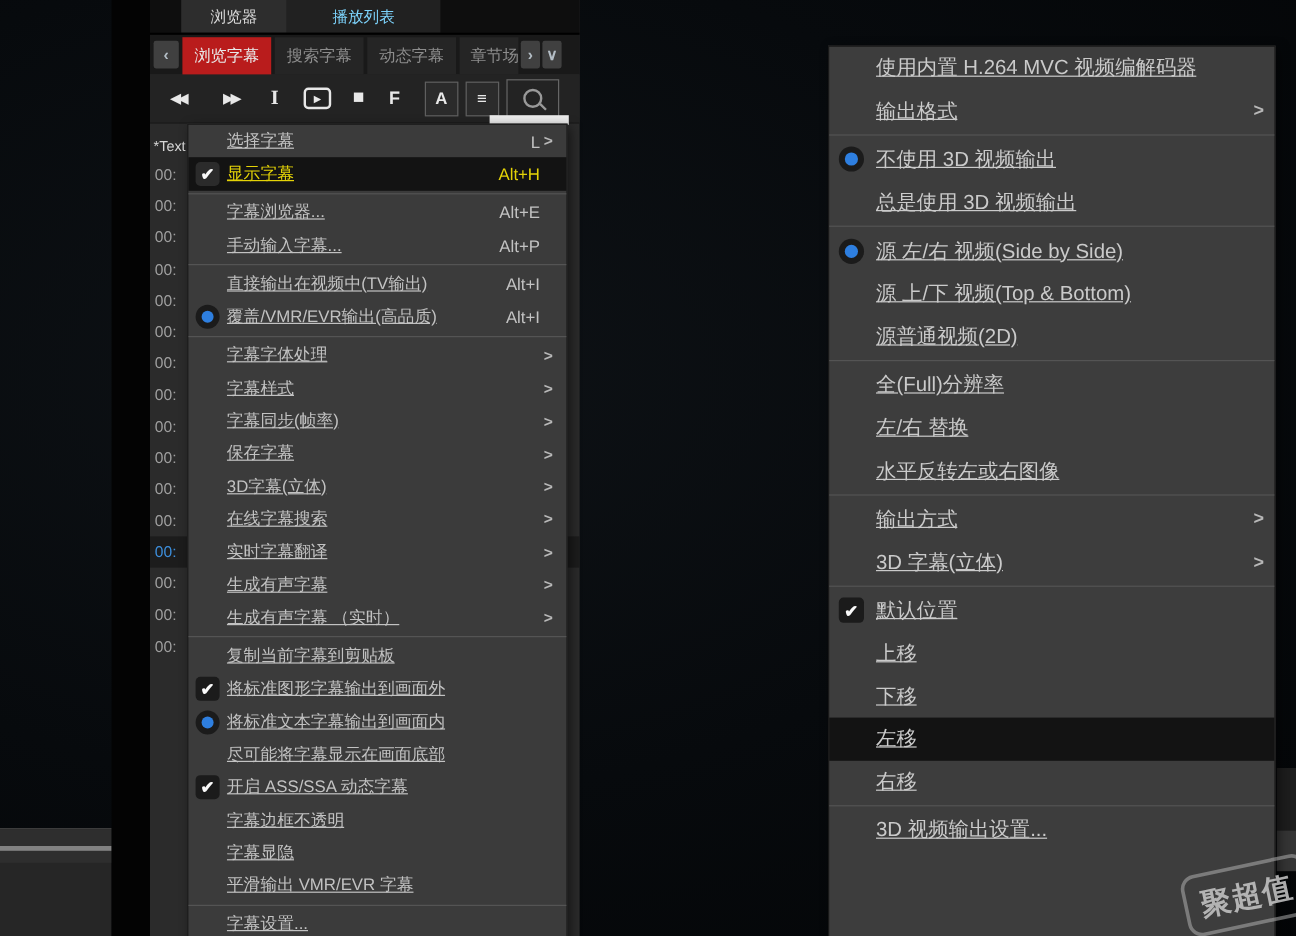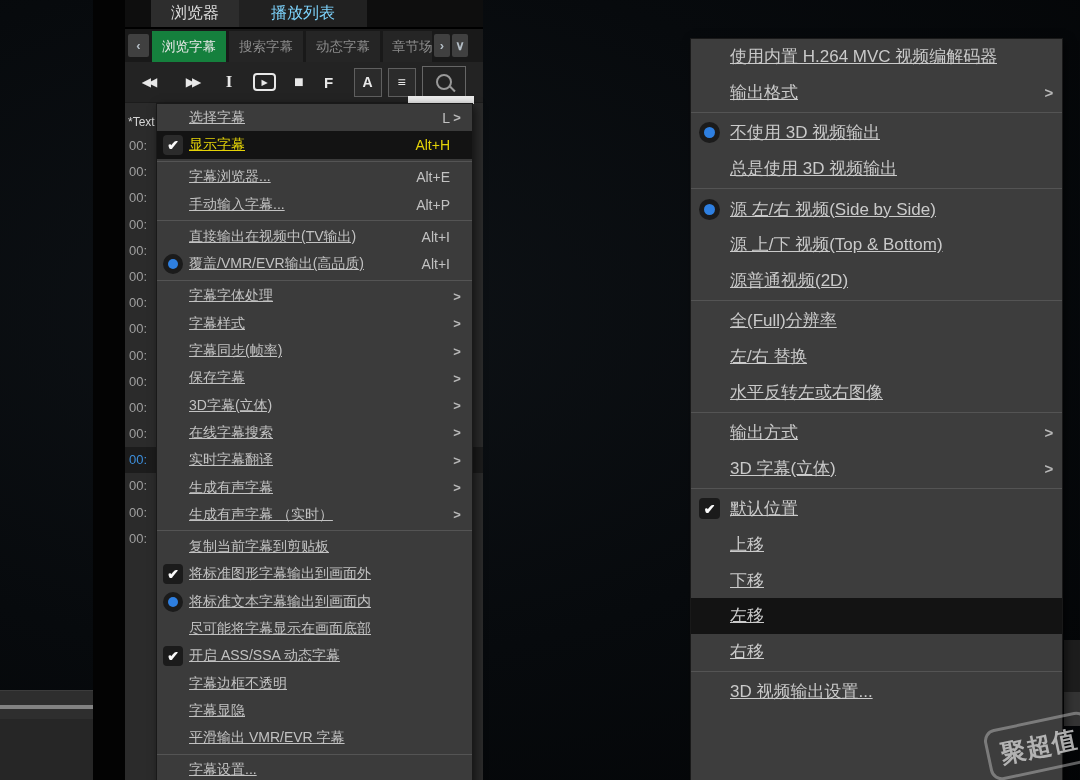--- a/index.html
+++ b/index.html
@@ -13,31 +13,31 @@
     background:radial-gradient(120% 100% at 30% 40%, #0e1216 0%, #070a0d 45%, #020304 100%);}
   
   #player-bar{position:absolute;left:0;top:690px;width:93px;height:90px;background:#262626;border-top:1px solid #3c3c3c;}
   #player-bar .upper{position:absolute;left:0;top:0;width:100%;height:28px;background:#2e2e2e;}
   #player-bar .seek{position:absolute;left:0;top:14px;width:100%;height:4px;background:#828282;}
   #left-black-col{position:absolute;left:93px;top:0;width:32px;height:780px;background:#030303;}
 
   
   #panel{position:absolute;left:125px;top:0;width:358px;height:780px;background:#2b2b2b;}
   #top-tab-bar{height:27px;background:#0e0e0e;display:flex;padding-left:26px;}
-  .top-tab{display:flex;align-items:center;justify-content:center;font-size:16px;white-space:nowrap;}
+  .top-tab{display:flex;align-items:center;justify-content:center;font-size:13px;white-space:nowrap;}
   .top-tab.active{background:#2d2d2d;color:#dadada;width:88px;}
   .top-tab.inactive{background:#212121;color:#7dd3fc;width:128px;}
 
   #sub-tab-bar{height:33px;background:#191919;display:flex;align-items:center;border-top:2px solid #000;}
   .nav-btn{width:21px;height:23px;background:#404040;color:#b4bec6;display:flex;align-items:center;justify-content:center;
     font-size:13px;font-weight:bold;border-radius:2px;margin-left:3px;flex:0 0 auto;}
   .nav-btn.small{width:16px;margin-left:2px;}
   .sub-tab{height:31px;align-self:flex-end;display:flex;align-items:center;font-size:13.5px;
     padding:0 10px;margin-left:3px;white-space:nowrap;flex:0 0 auto;}
-  .sub-tab.active{background:#15803d;color:#e8e8e8;}
+  .sub-tab.active{background:#b91c1c;color:#e8e8e8;}
   .sub-tab.inactive{background:#252525;color:#8c8c8c;}
   .sub-tab.clipped{width:40px;padding:0 0 0 9px;overflow:hidden;justify-content:flex-start;}
 
   #toolbar{height:40px;background:#232323;display:flex;align-items:center;padding-left:10px;border-bottom:1px solid #1c1c1c;}
   .tool{color:#e8e8e8;display:flex;align-items:center;justify-content:center;margin-right:18px;flex:0 0 auto;box-sizing:border-box;}
   .kind-skip{font-size:12px;letter-spacing:-3px;width:26px;}
   .kind-ibeam{font-family:"Liberation Serif",serif;font-size:17px;font-weight:bold;width:12px;}
   .kind-framed .frame{border:2px solid #e8e8e8;border-radius:4px;width:19px;height:14px;display:flex;align-items:center;justify-content:center;font-size:8px;}
   .kind-stop{font-size:16px;}
   .kind-letter{font-size:15px;font-weight:bold;width:14px;}

